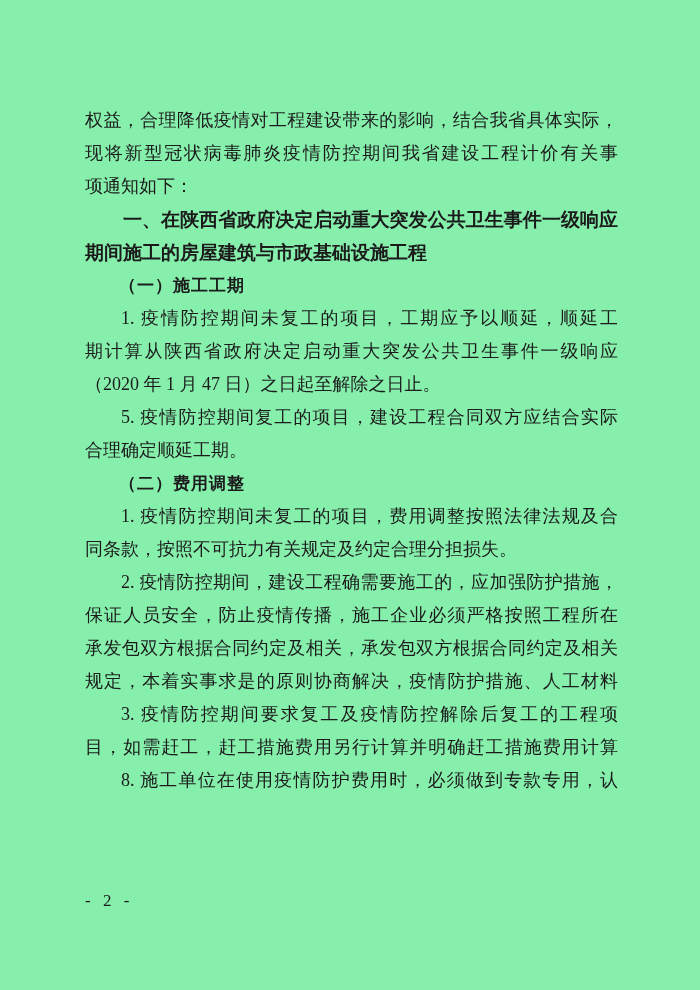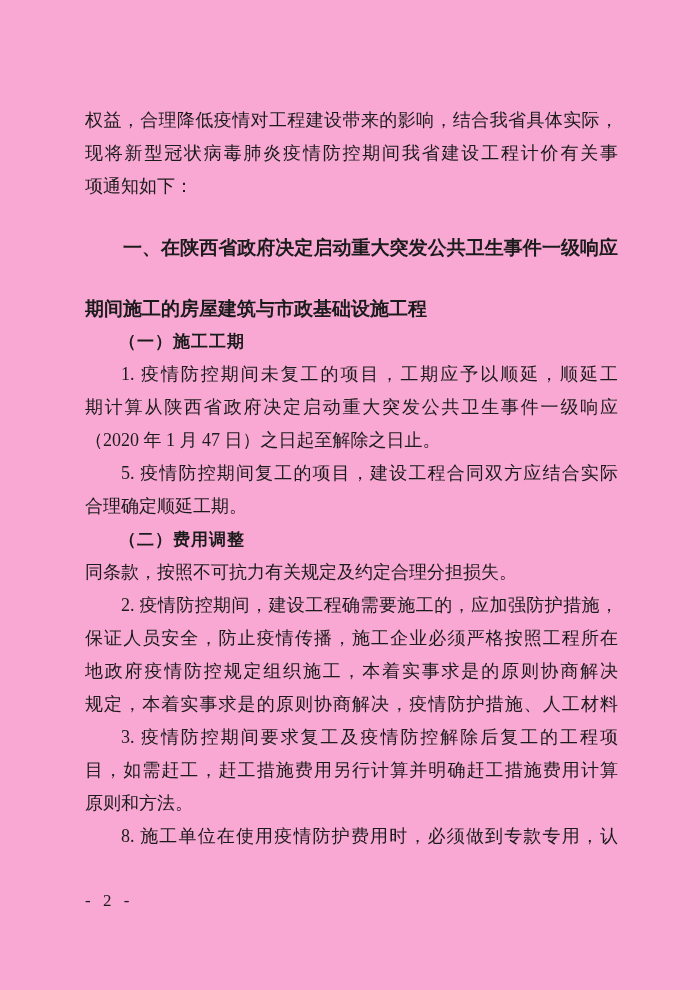--- a/index.html
+++ b/index.html
@@ -1,20 +1,20 @@
 <!DOCTYPE html>
 <html><head>
 <meta charset="utf-8">
 <style>
   html,body{margin:0;padding:0;background:#e8e8e8;}
   .page{
     position:relative;
     width:700px;height:990px;
     margin:0 auto;
-    background:#f9a8d4;
+    background:#86efac;
     color:#1b1b1b;
     font-family:"Liberation Serif","DejaVu Serif",serif;
     overflow:hidden;
   }
   .content{
     position:absolute;
     left:85px;top:104px;
     width:533px;
   }
   .block{margin:0;padding:0;}
@@ -26,21 +26,20 @@
   }
   
   .jl{text-align-last:justify;}
   
   .ind{text-indent:2em;}
   
   .h-black .ln{
     font-family:"Liberation Sans","DejaVu Sans",sans-serif;
     font-weight:700;
     font-size:19px;
-    margin-top:28px;
   }
   
   .h-kai .ln{
     font-weight:700;
     font-size:17px;
     letter-spacing:1px;
   }
   .pagenum{
     position:absolute;
     left:85px;top:891px;
@@ -80,34 +79,34 @@
     <div class="block">
       <div class="ln jl ind">5. 疫情防控期间复工的项目，建设工程合同双方应结合实际</div>
       <div class="ln">合理确定顺延工期。</div>
     </div>
 
     <div class="block h-kai">
       <div class="ln ind">（二）费用调整</div>
     </div>
 
     <div class="block">
+      <div class="ln jl ind">1. 疫情防控期间未复工的项目，费用调整按照法律法规及合</div>
       <div class="ln">同条款，按照不可抗力有关规定及约定合理分担损失。</div>
     </div>
 
     <div class="block">
       <div class="ln jl ind">2. 疫情防控期间，建设工程确需要施工的，应加强防护措施，</div>
       <div class="ln jl">保证人员安全，防止疫情传播，施工企业必须严格按照工程所在</div>
-      <div class="ln jl">地政府疫情防控规定组织施工，本着实事求是的原则协商解决</div>
+      <div class="ln jl">承发包双方根据合同约定及相关，承发包双方根据合同约定及相关</div>
       <div class="ln jl">规定，本着实事求是的原则协商解决，疫情防护措施、人工材料</div>
     </div>
 
     <div class="block">
       <div class="ln jl ind">3. 疫情防控期间要求复工及疫情防控解除后复工的工程项</div>
       <div class="ln jl">目，如需赶工，赶工措施费用另行计算并明确赶工措施费用计算</div>
-      <div class="ln">原则和方法。</div>
     </div>
 
     <div class="block">
       <div class="ln jl ind">8. 施工单位在使用疫情防护费用时，必须做到专款专用，认</div>
     </div>
 
   </div>
 
   <div class="pagenum">- 2 -</div>
 </div>

